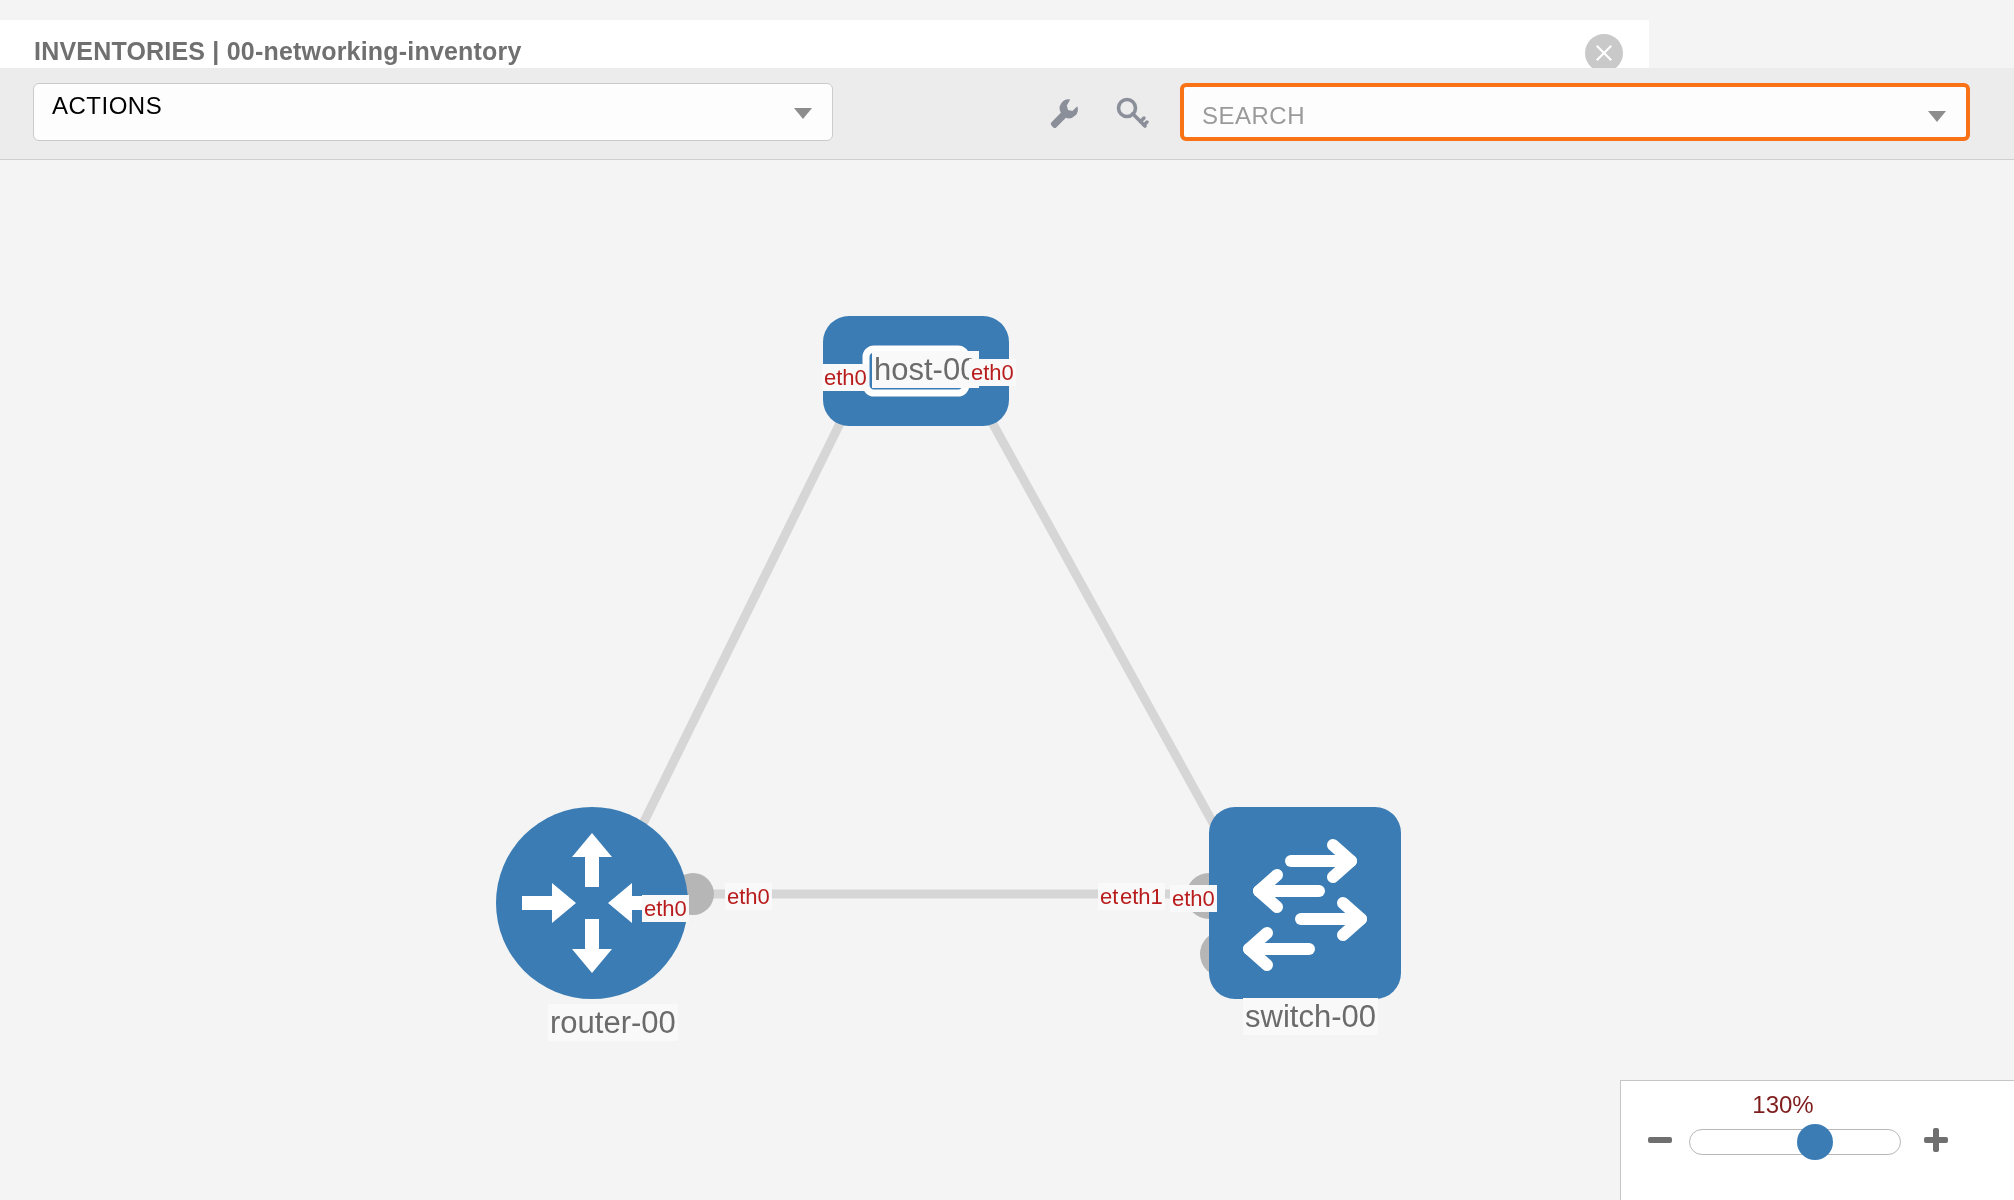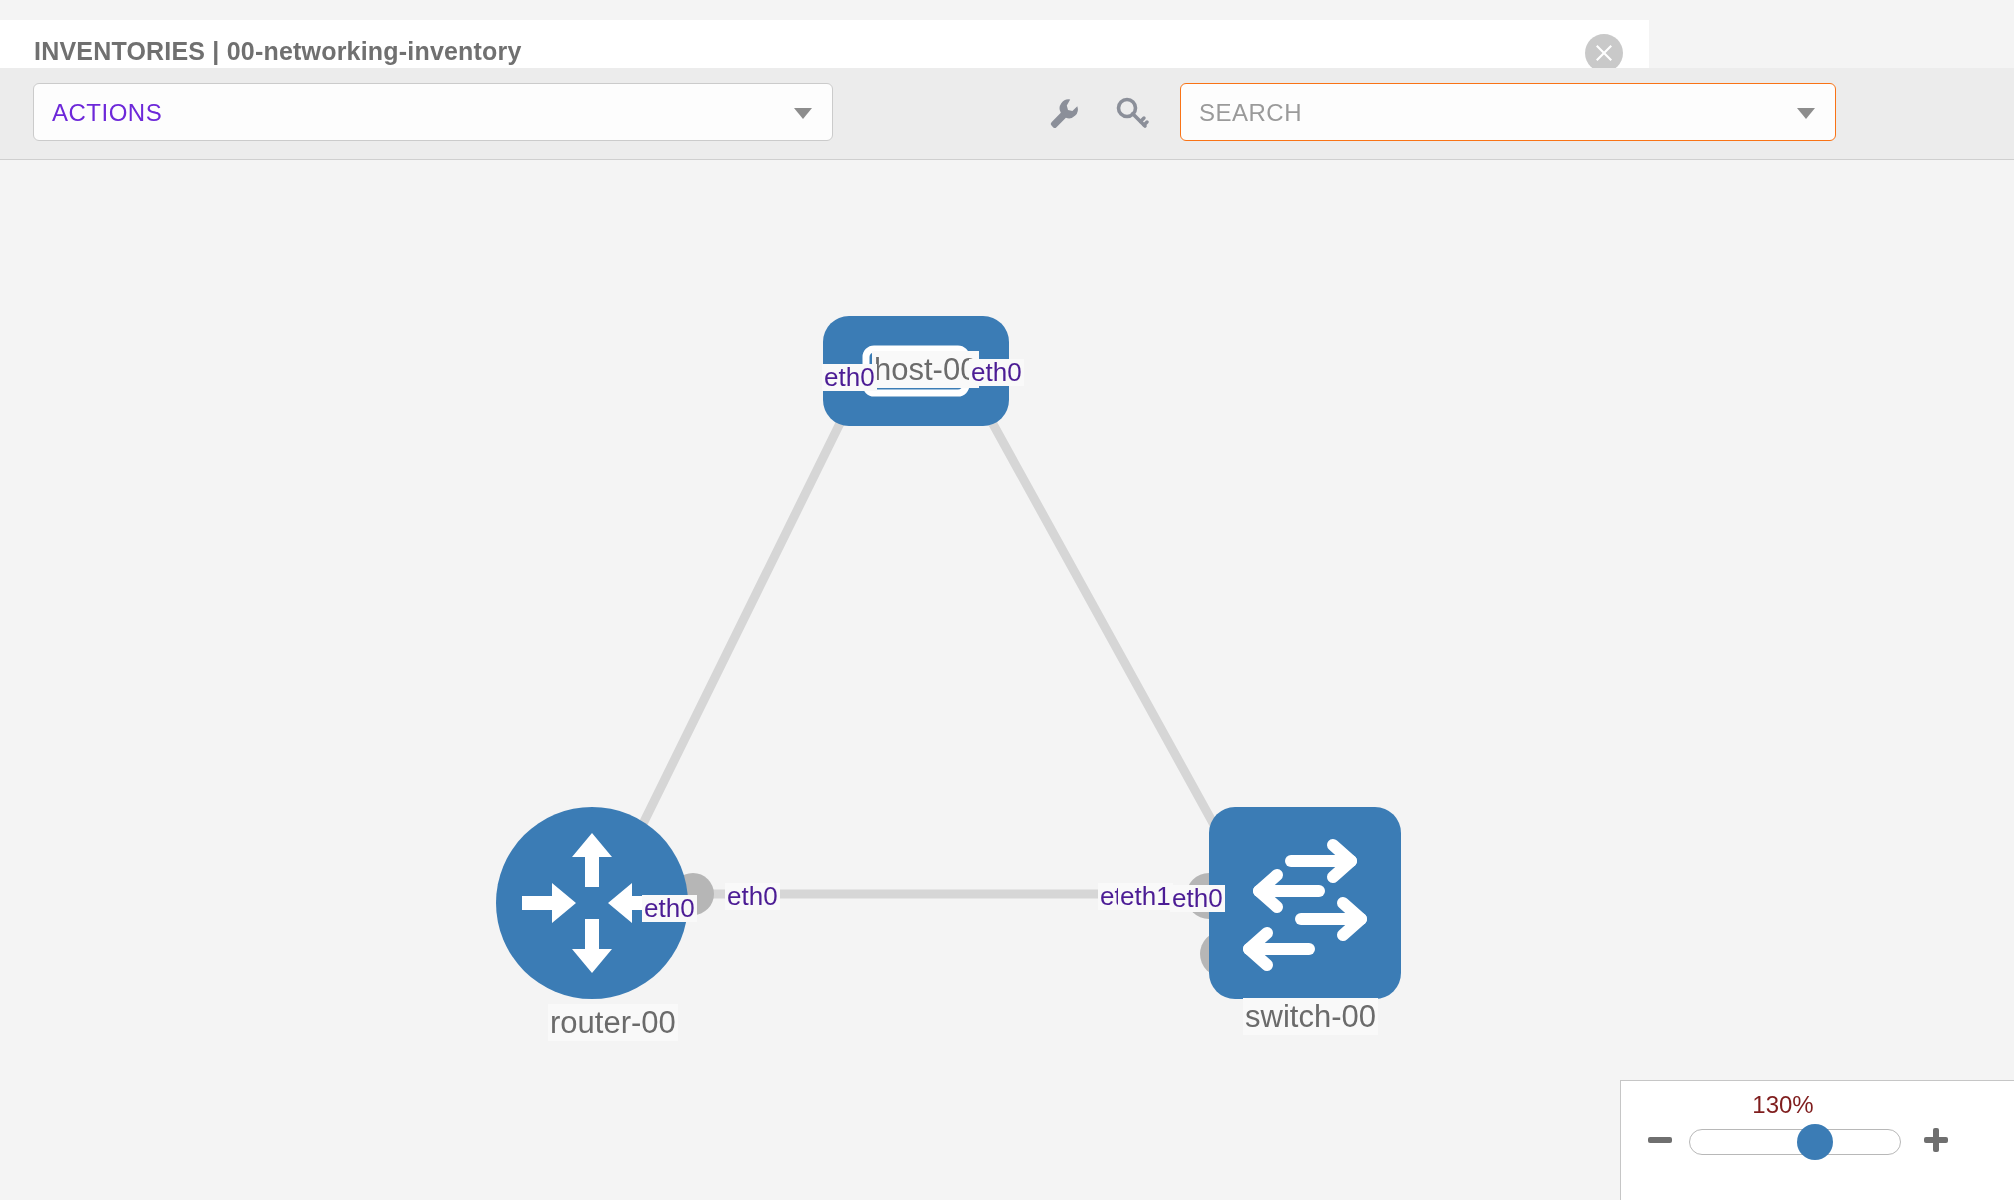--- a/index.html
+++ b/index.html
@@ -66,23 +66,23 @@
     width: 800px;
     height: 58px;
     background: #fdfdfd;
     border: 1px solid #cbcbcb;
     border-radius: 6px;
     cursor: pointer;
   }
   .actions-label {
     position: absolute;
     left: 18px;
-    top: 15px;
+    top: 8px;
     font-size: 24px;
-    color: #6d28d9;
+    color: #000000;
     letter-spacing: 0.5px;
   }
   .caret {
     position: absolute;
     right: 20px;
     top: 24px;
     width: 0; height: 0;
     border-left: 9px solid transparent;
     border-right: 9px solid transparent;
     border-top: 11px solid #8d8d8d;
@@ -94,24 +94,24 @@
     height: 34px;
     cursor: pointer;
   }
   .tool-icon.wrench { left: 1047px; }
   .tool-icon.key    { left: 1115px; }
 
   .search-box {
     position: absolute;
     left: 1180px;
     top: 15px;
-    width: 656px;
+    width: 790px;
     height: 58px;
     background: #fdfdfd;
-    border: 1px solid #f97316;
+    border: 4px solid #f97316;
     border-radius: 6px;
     cursor: text;
     padding-left: 32px;
   }
   .search-label {
     position: absolute;
     left: 18px;
     top: 15px;
     font-size: 24px;
     color: #9a9a9a;
@@ -125,22 +125,22 @@
     width: 2014px;
     height: 1039px;
     background: #f4f4f4;
     overflow: hidden;
   }
   .canvas svg { position: absolute; left: 0; top: 0; }
 
   .edge-label {
     position: absolute;
     background: #f9f9f9;
-    color: #4c1d95;
-    font-size: 26px;
+    color: #b91c1c;
+    font-size: 22px;
     line-height: 27px;
     white-space: nowrap;
     padding: 0 2px;
   }
   .node-label {
     position: absolute;
     background: #f9f9f9;
     color: #6b6b6b;
     font-size: 31px;
     line-height: 37px;

